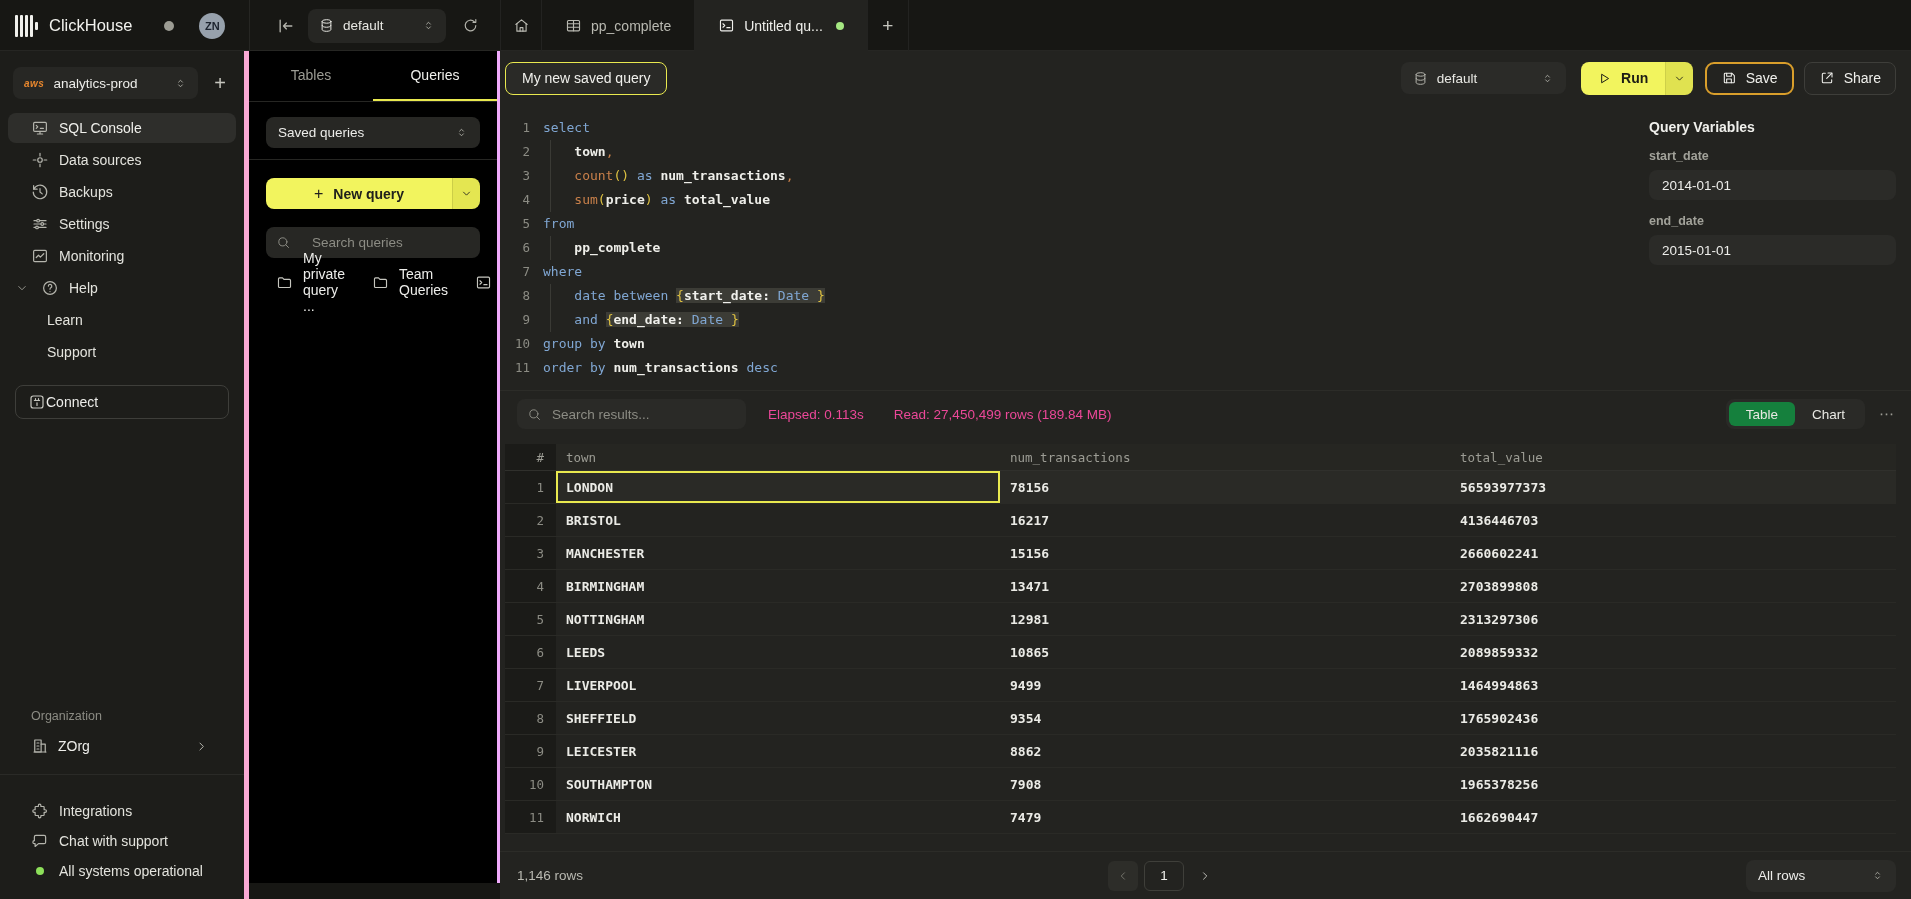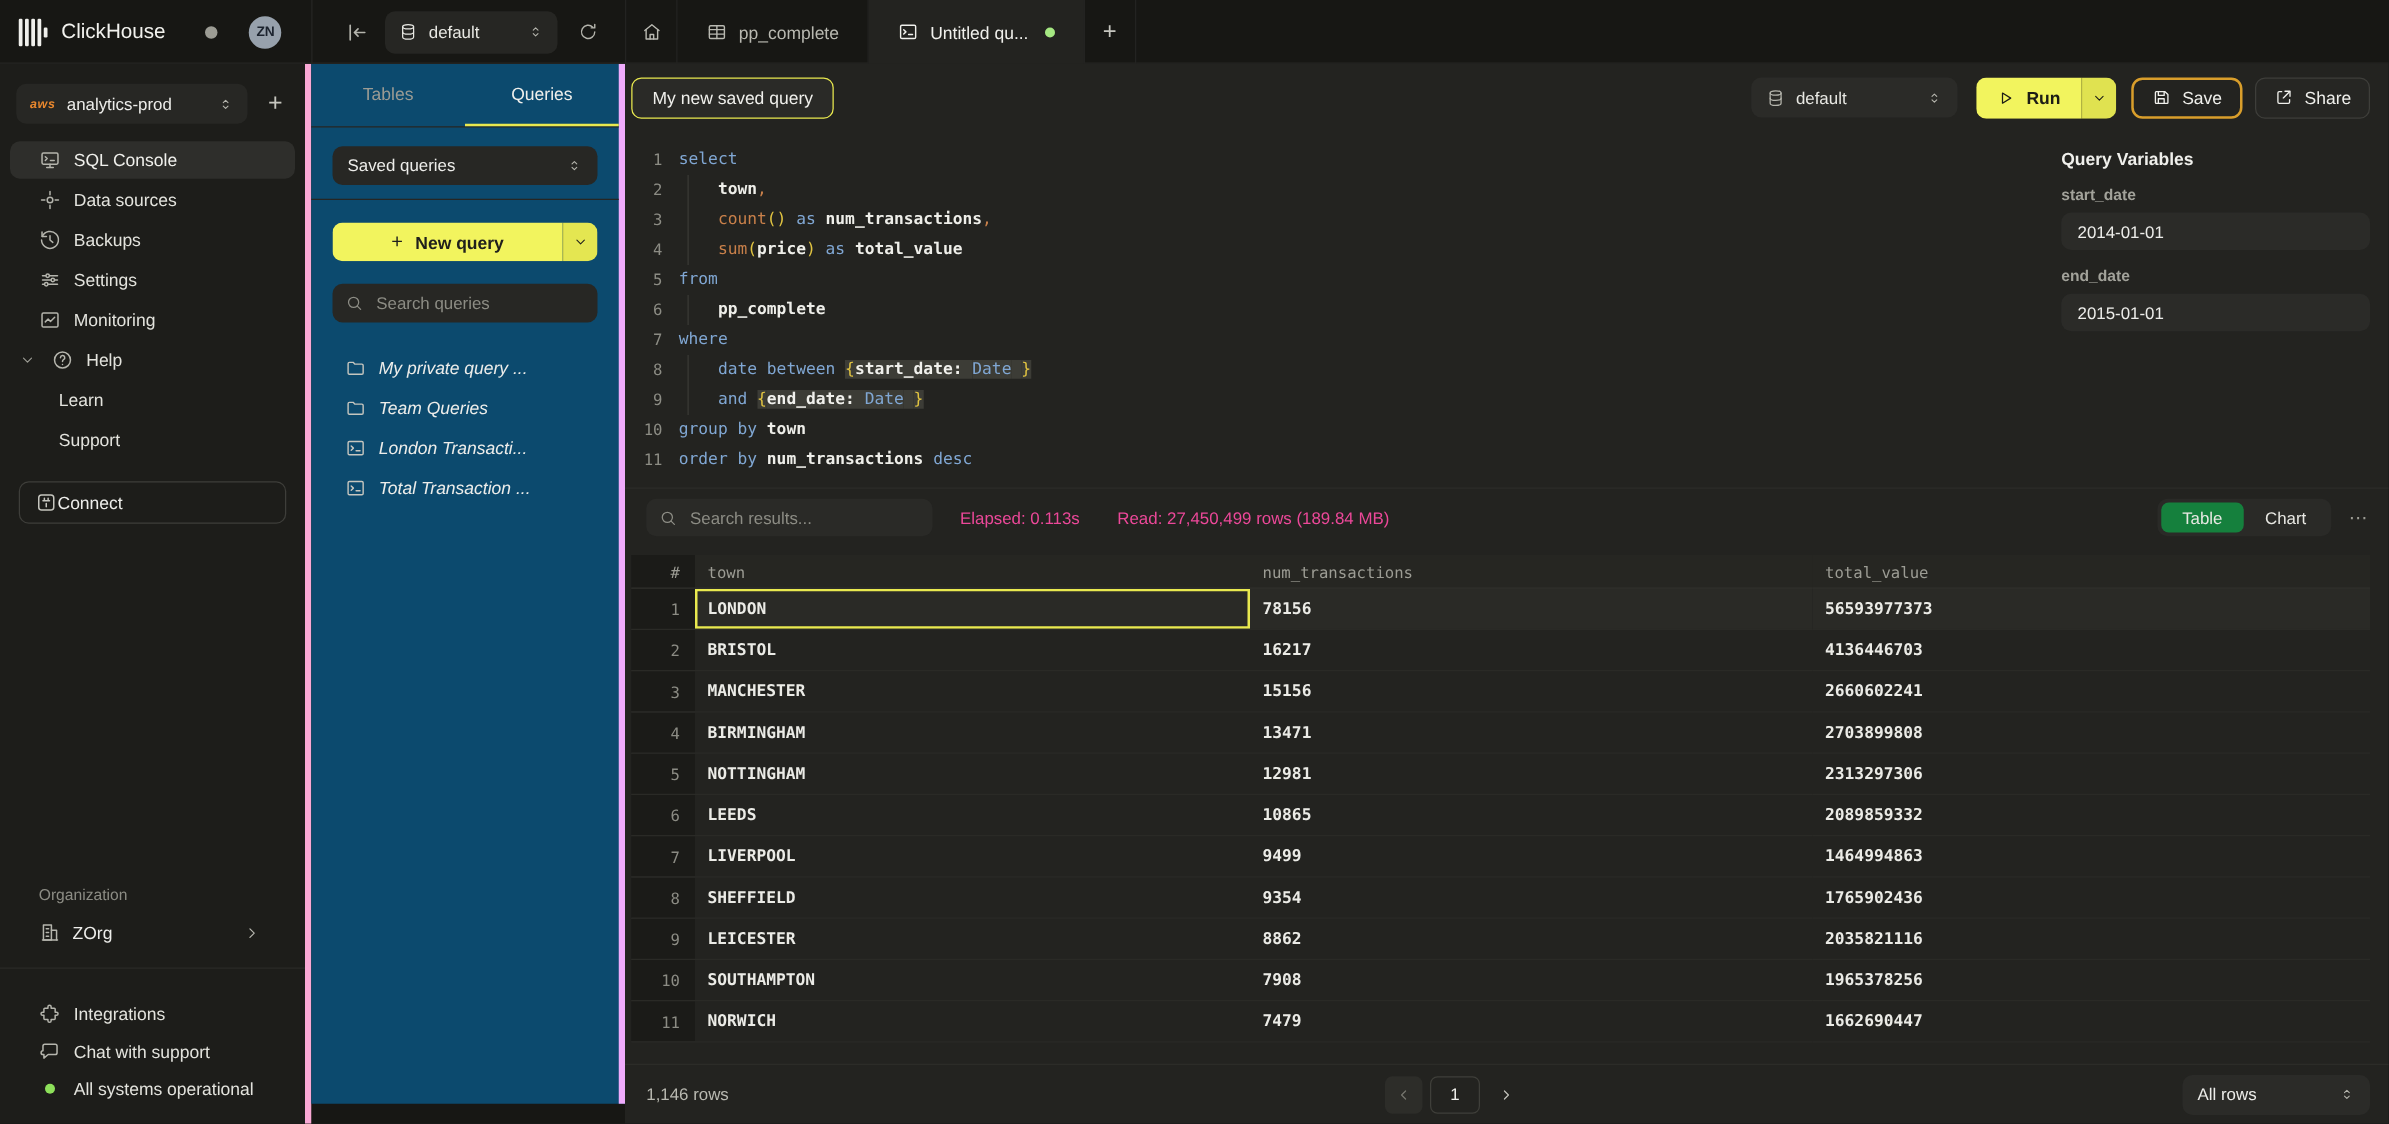--- a/index.html
+++ b/index.html
@@ -48,35 +48,35 @@
   .org-label{padding-left:31px;font-size:12.5px;color:#8c8c84;}
   .org-row{margin-top:6px;height:34px;display:flex;align-items:center;gap:9px;padding:0 35px 0 31px;font-size:14px;color:#ededea;}
   .org-row .icon{color:#b5b5ad;}
   .org-row .chev-r{margin-left:auto;color:#b5b5ad;}
   .sb-divider{margin-top:11px;border-top:1px solid #2a2a27;flex:none;}
   .sb-footer{padding:21px 0 13px;flex:none;}
   .sb-footer .nav-item{padding-left:31px;border-radius:0;}
   .dot-green{width:8px;height:8px;border-radius:50%;background:#8de05a;margin:0 5px;}
 
   
-  .qpanel{position:absolute;top:51px;left:249px;width:251px;bottom:16px;background:#0c4a6e;border-right:5px solid #f0abfc;box-sizing:border-box;}
+  .qpanel{position:absolute;top:51px;left:249px;width:251px;bottom:16px;background:#000000;border-right:3px solid #f0abfc;box-sizing:border-box;}
   .qp-tabs{height:51px;display:flex;border-bottom:1px solid #262623;box-sizing:border-box;}
   .qp-tab{flex:1;display:flex;align-items:center;justify-content:center;font-size:14px;color:#9c9c94;border-bottom:2px solid transparent;box-sizing:border-box;}
   .qp-tab.active{color:#f0f0ec;border-bottom-color:#e9e94f;}
   .qp-filter{margin:15px 17px 0;height:31px;background:#272724;border-radius:8px;display:flex;align-items:center;padding:0 12px;font-size:13.5px;color:#ededea;}
   .qp-filter .icon{margin-left:auto;color:#b5b5ad;}
   .qp-divider{margin-top:11px;border-top:1px solid #262623;}
   .qp-new{margin:18px 17px 0;height:31px;display:flex;border-radius:8px;overflow:hidden;color:#20201c;}
   .qp-new-main{flex:1;background:#f2f45e;display:flex;align-items:center;justify-content:center;gap:10px;font-size:14px;font-weight:600;}
   .qp-new-plus{font-size:16px;font-weight:400;}
   .qp-new-split{width:27px;background:#e4e651;border-left:1px solid rgba(0,0,0,.1);display:flex;align-items:center;justify-content:center;}
-  .qp-search{margin:18px 17px 0;height:31px;background:#272724;border-radius:8px;display:flex;align-items:center;gap:8px;padding:0 10px;color:#8c8c84;box-sizing:border-box;}
+  .qp-search{margin:18px 17px 0;height:31px;background:#272724;border-radius:8px;display:flex;align-items:center;gap:19px;padding:0 10px;color:#8c8c84;box-sizing:border-box;}
   .qp-search input{background:transparent;border:0;outline:0;color:#e8e8e3;font-size:13.5px;font-family:inherit;width:100%;}
   .qp-search input::placeholder{color:#8c8c84;}
-  .qp-list{margin-top:20px;display:flex;flex-direction:column;font-style:italic;}
+  .qp-list{margin-top:8px;display:flex;flex-direction:row;}
   .qp-item{height:32px;display:flex;align-items:center;gap:10px;padding-left:27px;font-size:14px;font-weight:500;color:#ededea;}
   .qp-item .icon{color:#c6c6bf;}
 
   
   .main{position:absolute;top:51px;left:500px;right:0;bottom:0;background:#232320;display:flex;flex-direction:column;}
   .ed-toolbar{height:54px;flex:none;display:flex;align-items:center;padding:0 15px 0 5px;}
   .query-tab{height:33px;padding:0 16px;border:1px solid #e9e94f;border-radius:8px;background:#2a2a27;display:flex;align-items:center;font-size:14px;color:#f0f0ec;box-sizing:border-box;}
   .ed-spacer{flex:1;}
   .db-select{width:165px;height:32px;background:#2b2b28;border-radius:8px;display:flex;align-items:center;gap:9px;padding:0 12px;box-sizing:border-box;font-size:13.5px;color:#e8e8e3;}
   .db-select .icon{color:#b5b5ad;}

